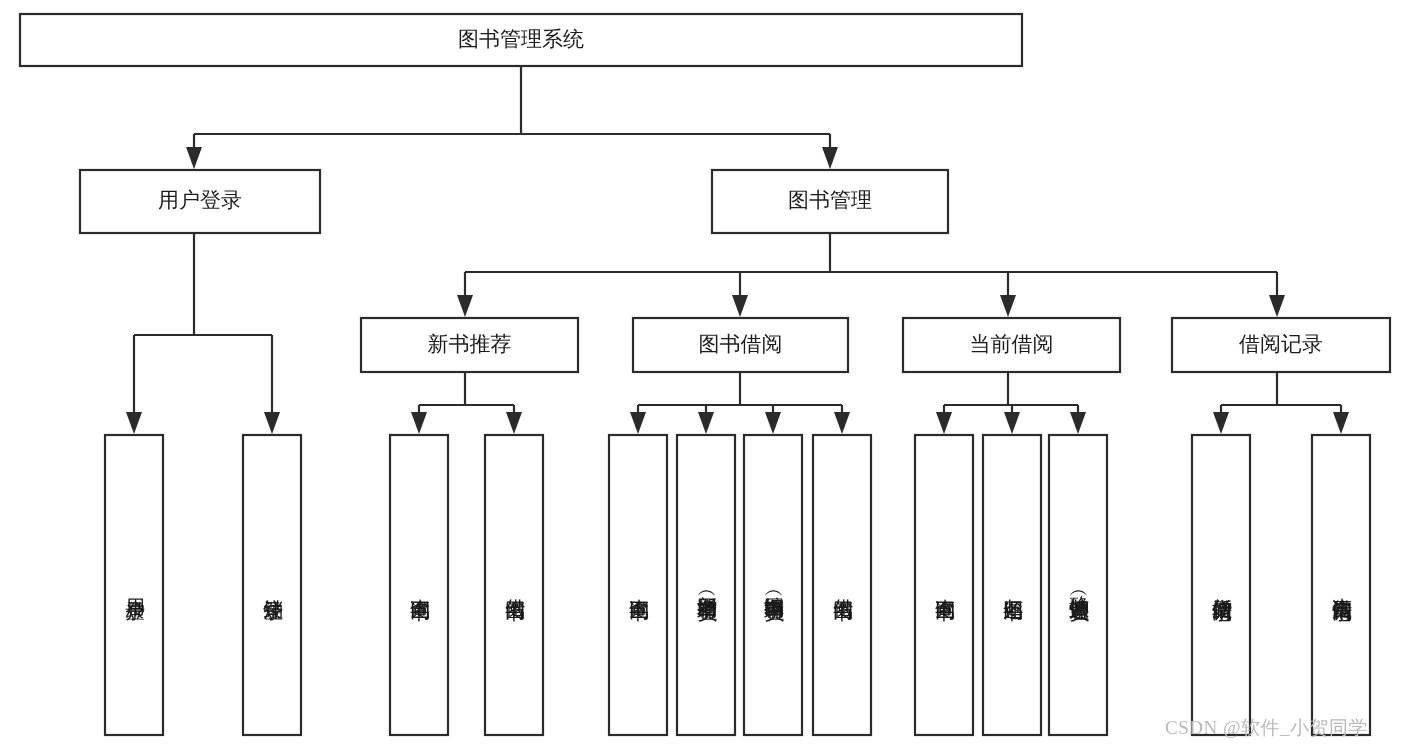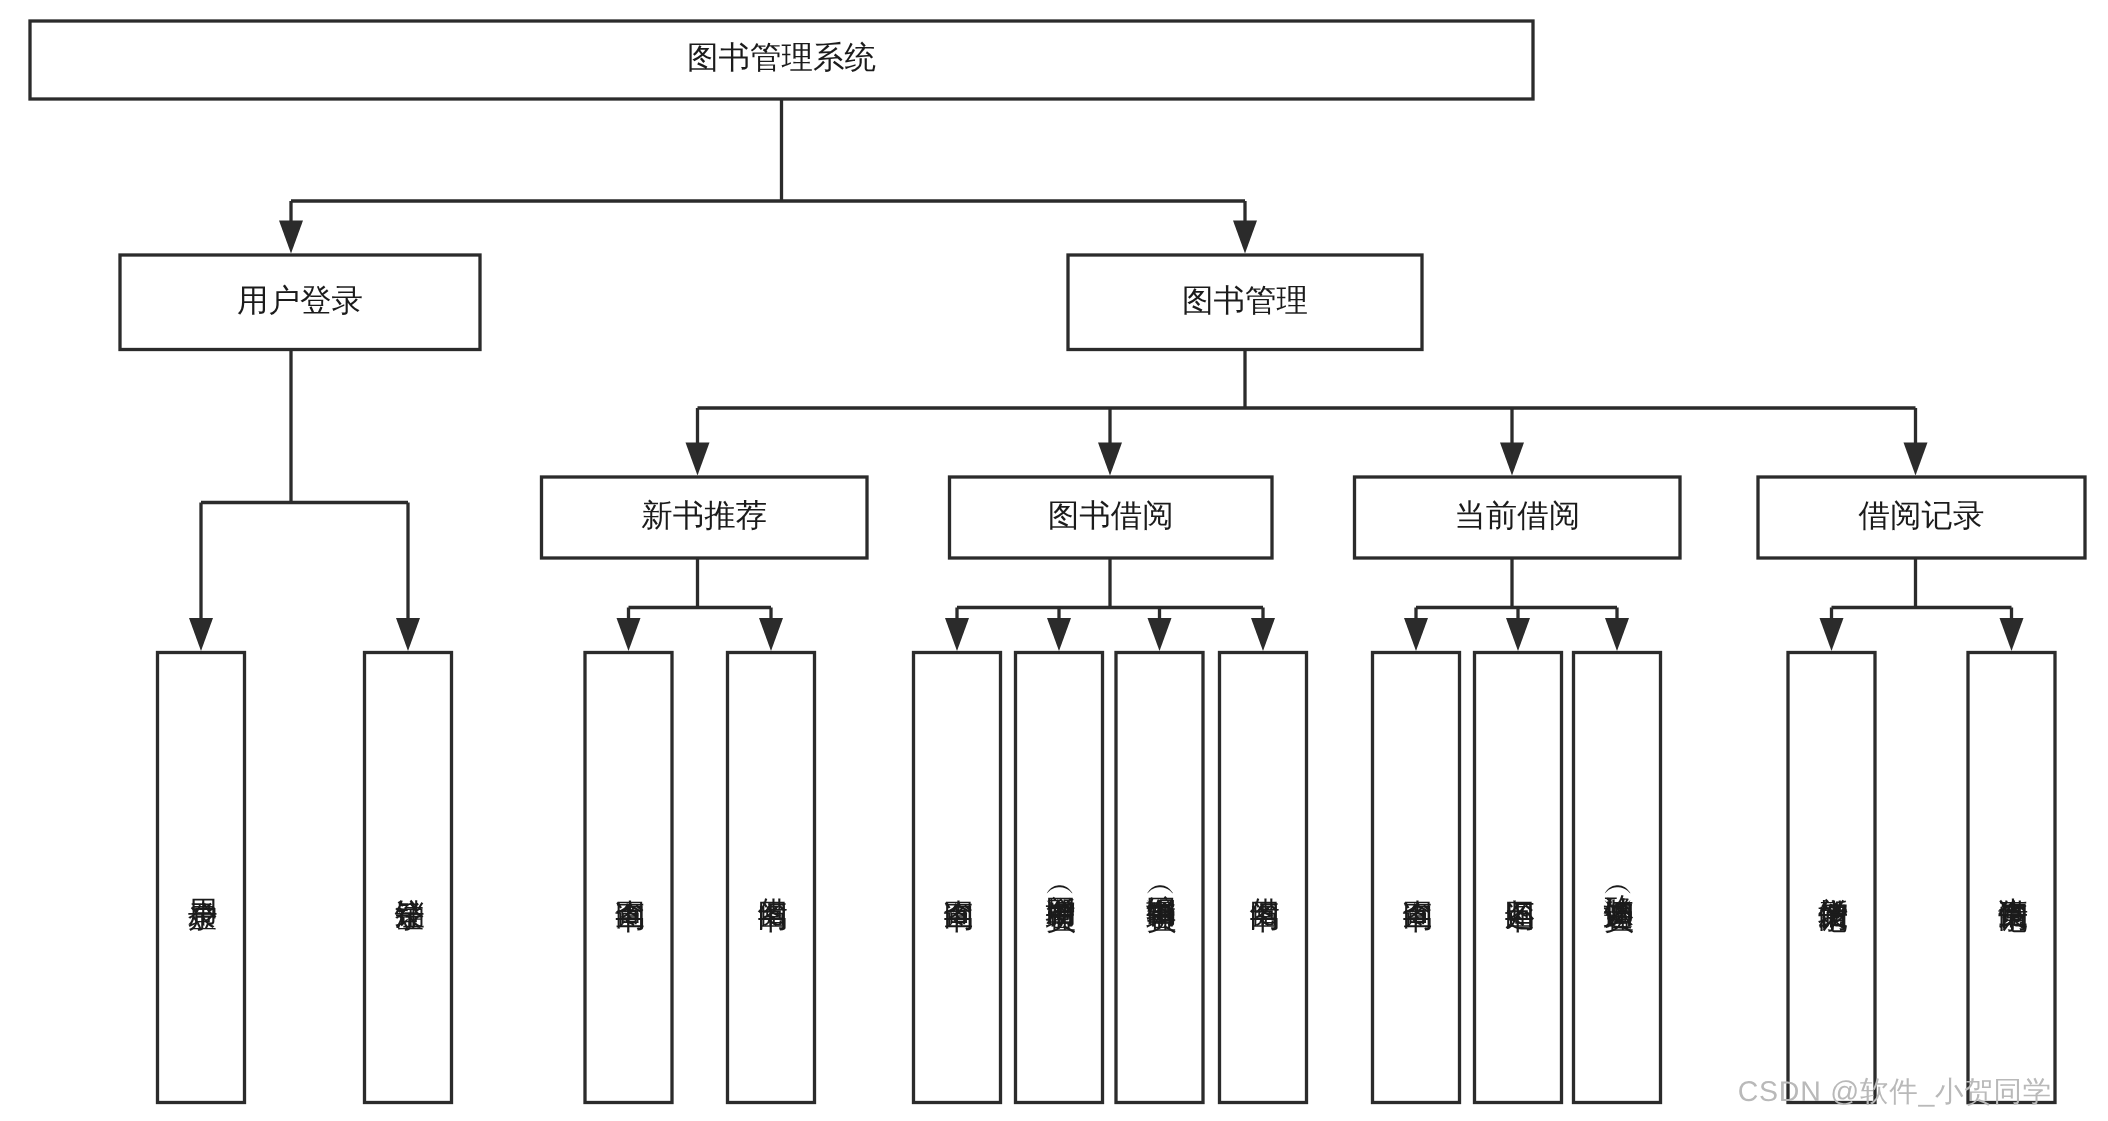--- a/index.html
+++ b/index.html
@@ -54,21 +54,21 @@
     stroke-linecap: butt;
   }
   .arrow-head {
     fill: #2b2b2b;
     stroke: none;
   }
   .watermark {
     position: absolute;
     right: 8px;
     bottom: 6px;
-    font-family: Liberation Sans, sans-serif;
+    font-family: Liberation Serif, serif;
     font-size: 19px;
     color: #b9b9b9;
     white-space: nowrap;
     letter-spacing: 0.5px;
     user-select: none;
   }
 </style>
 </head>
 <body>
 

